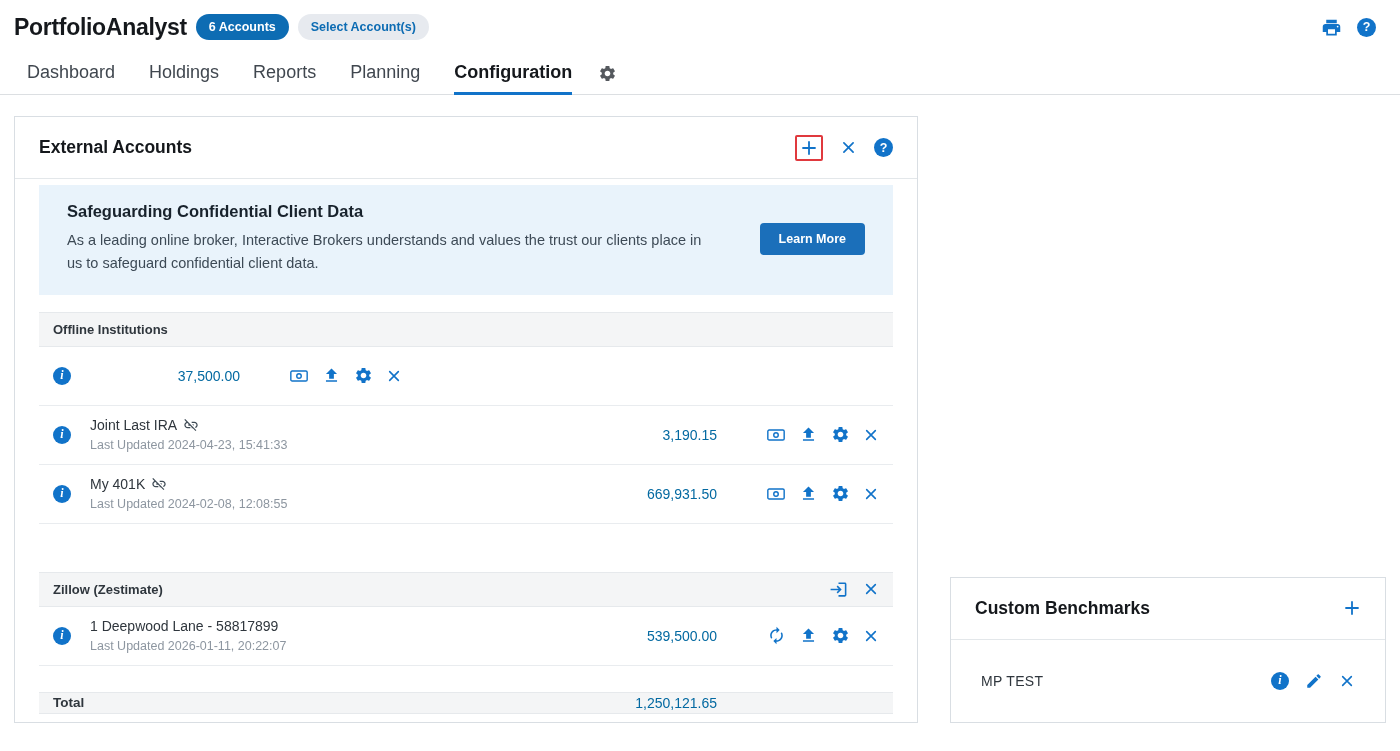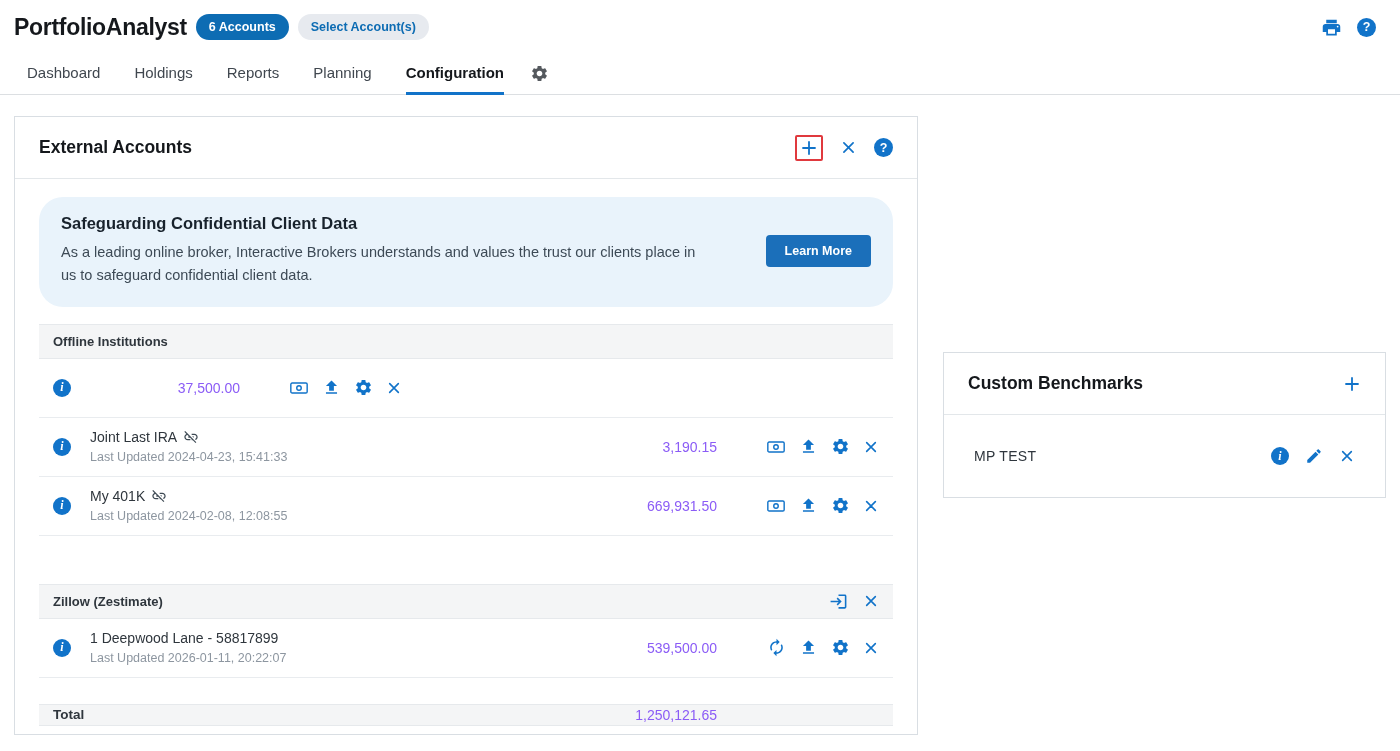--- a/index.html
+++ b/index.html
@@ -23,54 +23,54 @@
   .circle-badge {
     display: inline-flex; align-items: center; justify-content: center;
     width: 19px; height: 19px; border-radius: 50%;
     background: #1173c9; color: #fff; font-size: 12.5px; font-weight: 700; cursor: pointer;
     flex: 0 0 auto;
   }
   .circle-badge.info-i { width: 18px; height: 18px; font-family: "Liberation Serif", serif; font-style: italic; font-size: 12px; }
 
   
   .nav { display: flex; align-items: stretch; gap: 34px; padding-left: 27px; height: 43px; border-bottom: 1px solid #dcdfe2; }
-  .tab { display: flex; align-items: center; font-size: 15px; color: #40474f; cursor: pointer; border-bottom: 3px solid transparent; margin-bottom: -1px; }
+  .tab { display: flex; align-items: center; font-size: 18px; color: #40474f; cursor: pointer; border-bottom: 3px solid transparent; margin-bottom: -1px; }
   .tab.active { font-weight: 700; color: #15181c; border-bottom-color: #1173c9; text-align: center; }
   .nav-gear { display: flex; align-items: center; color: #55595e; cursor: pointer; margin-left: -8px; }
 
   
-  .main { display: flex; align-items: center; gap: 25px; padding: 21px 14px 0 14px; }
+  .main { display: flex; align-items: flex-end; gap: 32px; padding: 21px 14px 0 14px; }
   .panel { border: 1px solid #d9dee3; background: #fff; }
   .panel-left { width: 904px; padding-bottom: 8px; }
   .panel-right { flex: 1; }
   .panel-header { display: flex; align-items: center; justify-content: space-between; padding: 0 24px; height: 62px; border-bottom: 1px solid #e3e7ea; }
   .panel-title { font-size: 17.5px; font-weight: 700; color: #15181c; }
   .panel-actions { display: flex; align-items: center; gap: 17px; color: #1173c9; }
   .icon-btn { display: inline-flex; align-items: center; justify-content: center; cursor: pointer; color: #1173c9; }
   .hl-box { border: 2px solid #e0393e; border-radius: 2px; padding: 2px 3px; }
 
   
-  .banner { margin: 18px 24px 0; background: #e9f3fb; padding: 17px 22px 19px; display: flex; align-items: center; gap: 26px; border-radius: 24px; }
+  .banner { margin: 6px 24px 0; background: #e9f3fb; padding: 17px 28px 19px; display: flex; align-items: center; gap: 26px; }
   .banner-text { flex: 1; }
   .banner-title { font-size: 16.5px; font-weight: 700; color: #18222c; margin-bottom: 8px; }
   .banner-body { font-size: 14.5px; color: #3d4a56; line-height: 1.62; max-width: 650px; }
   .btn-primary { background: #1b6fba; color: #fff; border: none; border-radius: 4px; padding: 9px 19px; font-size: 12.5px; font-weight: 700; font-family: "Liberation Sans", sans-serif; white-space: nowrap; cursor: pointer; }
 
   
   .section { margin: 17px 24px 0; }
   .sec-header { background: #f4f5f6; border-top: 1px solid #e6e9ec; border-bottom: 1px solid #e6e9ec; height: 35px; display: flex; align-items: center; justify-content: space-between; padding: 8px 14px; }
   .sec-title { font-size: 13px; font-weight: 700; color: #2f363d; }
   .sec-actions { display: flex; align-items: center; gap: 15px; color: #1173c9; }
 
   .row { display: flex; align-items: center; padding: 9px 14px; border-bottom: 1px solid #e9ecef; min-height: 59px; }
   .row-info { margin-right: 19px; }
   .names { flex: 1; min-width: 0; }
   .nm { font-size: 14px; color: #2f363d; display: flex; align-items: center; gap: 6px; }
   .sub { font-size: 12.5px; color: #8d96a0; margin-top: 5px; }
-  .val { width: 150px; text-align: right; font-size: 14px; color: #8b5cf6; }
+  .val { width: 150px; text-align: right; font-size: 14px; color: #0369a1; }
   .acts { width: 158px; display: flex; justify-content: flex-end; align-items: center; gap: 13px; margin-left: 4px; color: #1173c9; }
   .unlink-ic { color: #3e4a54; }
 
   .gap { height: 48px; }
 
   .total-row { margin: 26px 24px 0; background: #f4f5f6; border-top: 1px solid #e6e9ec; border-bottom: 1px solid #e6e9ec; display: flex; align-items: center; padding: 0 14px; height: 22px; }
   .t-label { flex: 1; font-size: 13.5px; font-weight: 700; color: #2f363d; }
   .t-spacer { width: 162px; }
 
   

